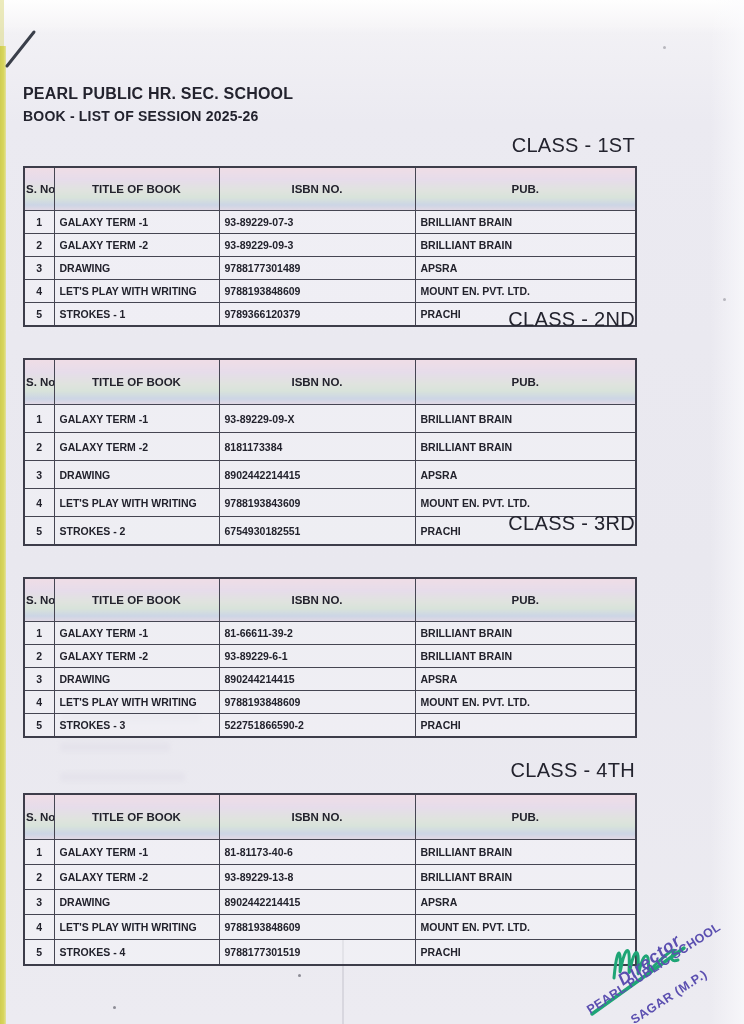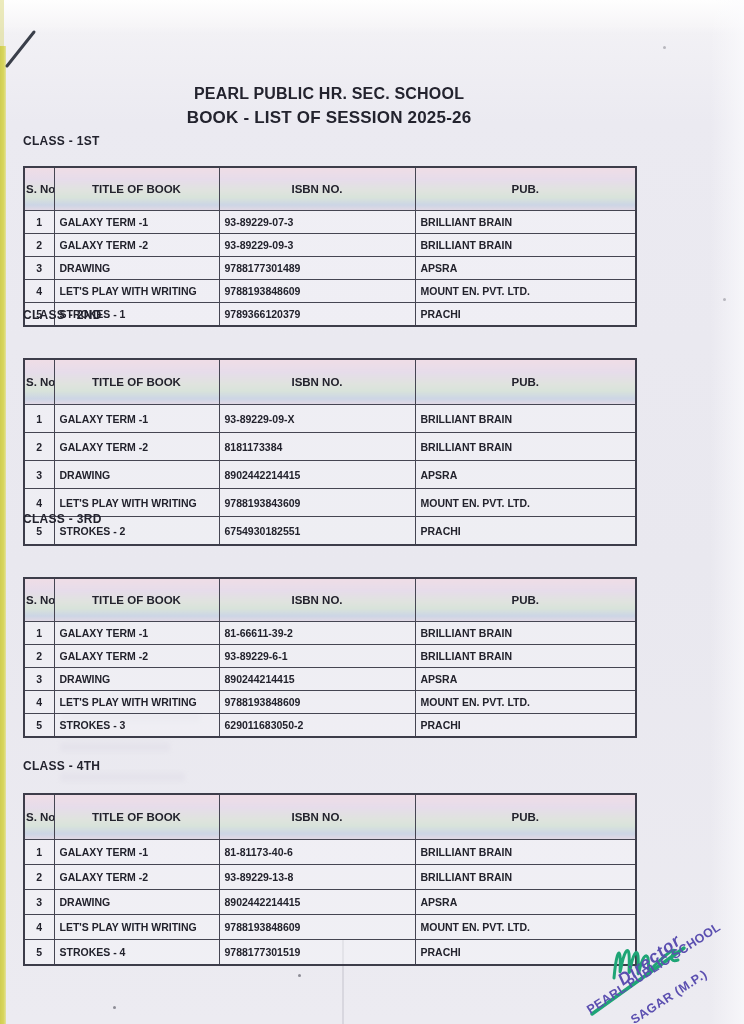--- a/index.html
+++ b/index.html
@@ -20,25 +20,25 @@
   .edge-strip-top{position:absolute;left:0;top:0;width:4px;height:46px;background:#d9d77a;opacity:.5;}
   .pen-mark{position:absolute;left:4px;top:28px;}
   .crease{position:absolute;left:342px;top:940px;width:2px;height:84px;background:#c9c7cf;opacity:.55;}
   .dust{position:absolute;width:3px;height:3px;border-radius:50%;background:#4c4c58;opacity:.6;}
   .right-edge-light{position:absolute;right:0;top:0;width:34px;height:1024px;
     background:linear-gradient(90deg,rgba(255,255,255,0) 0%,rgba(252,252,254,.65) 100%);}
   .bleed{position:absolute;background:#d9d6e2;opacity:.28;filter:blur(2px);border-radius:2px;}
 
   .content{position:absolute;left:23px;top:0;width:612px;height:1024px;}
 
-  .doc-title-line{position:absolute;width:612px;text-align:center;color:#23232e;font-weight:bold;letter-spacing:.2px;}
+  .doc-title-line{position:absolute;width:612px;color:#23232e;font-weight:bold;letter-spacing:.2px;}
   .school-name{top:85px;font-size:16px;}
-  .session-title{top:108px;font-size:17px;}
-  .class-heading{position:absolute;width:612px;text-align:left;color:#23232e;
-    font-weight:bold;font-size:12px;letter-spacing:.3px;}
+  .session-title{top:108px;font-size:14px;}
+  .class-heading{position:absolute;width:612px;text-align:right;color:#23232e;
+    font-weight:normal;font-size:20px;letter-spacing:.3px;}
 
   table.book-table{
     position:absolute;left:0;width:612px;border-collapse:collapse;table-layout:fixed;
     border:2px solid #3d3d4a;
   }
   table.book-table th,table.book-table td{
     border:1.5px solid #454552;color:#22222c;overflow:hidden;white-space:nowrap;
   }
   table.book-table th{
     height:var(--hh);font-size:11.5px;font-weight:bold;text-align:center;vertical-align:middle;
@@ -232,21 +232,21 @@
             </tr>
             <tr>
               <td class="c-sno">4</td>
               <td class="c-title">LET'S PLAY WITH WRITING</td>
               <td class="c-isbn">9788193848609</td>
               <td class="c-pub">MOUNT EN. PVT. LTD.</td>
             </tr>
             <tr>
               <td class="c-sno">5</td>
               <td class="c-title">STROKES - 3</td>
-              <td class="c-isbn">629011683050-2</td>
+              <td class="c-isbn">522751866590-2</td>
               <td class="c-pub">PRACHI</td>
             </tr>
           </tbody>
         </table>
         <div class="class-heading" style="top: 759px;">CLASS - 4TH</div>
         <table class="book-table" style="top: 793px; --hh: 42px; --rh: 22px;">
           <colgroup>
             <col style="width: 30px;">
             <col style="width: 165px;">
             <col style="width: 196px;">

